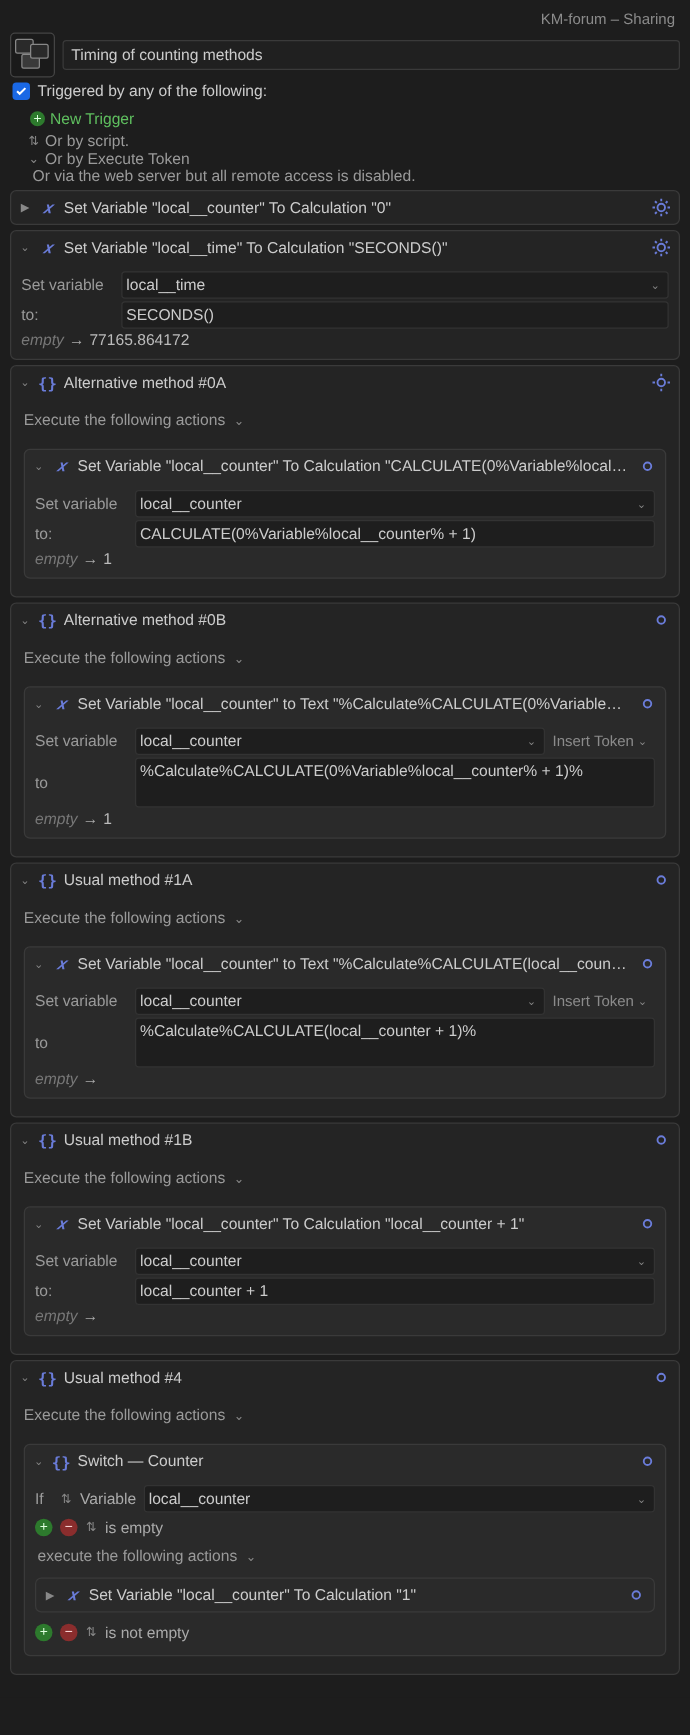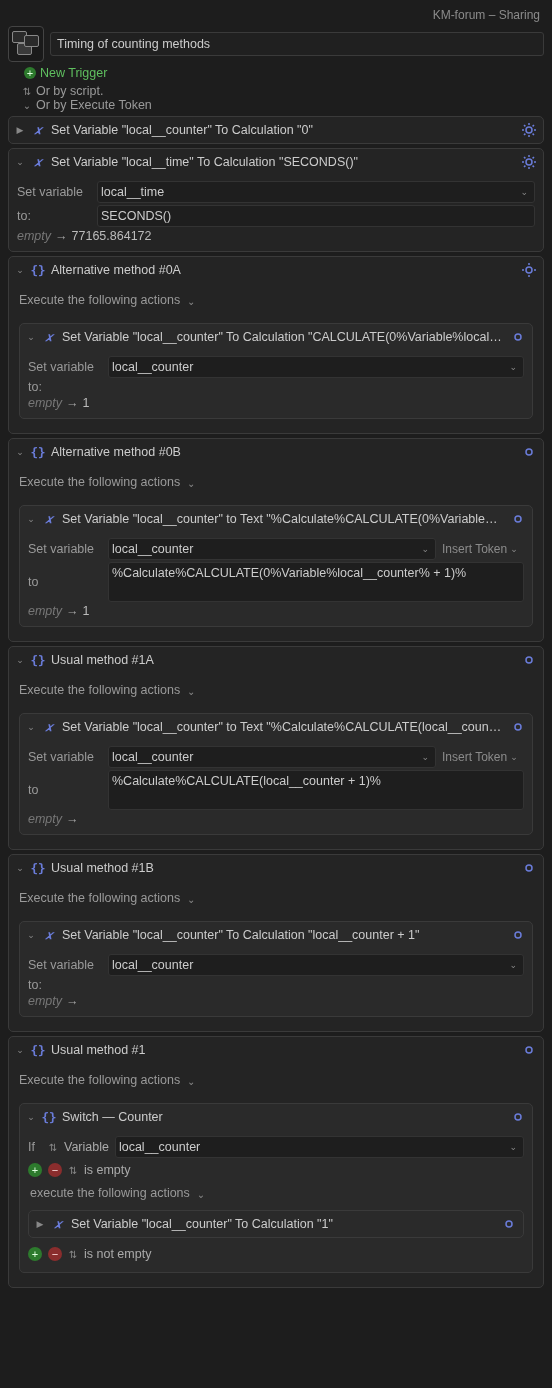--- a/index.html
+++ b/index.html
@@ -64,34 +64,45 @@
 <div class="window">
   <div class="titlebar">KM-forum – Sharing</div>
 
   <div class="header">
     <div class="km-icon">
         <span></span>
       </div>
     <div class="name-field">Timing of counting methods</div>
   </div>
 
+  <div class="row">
+    <div class="chk">
+      <svg viewBox="0 0 12 12">
+          <path d="M2 6l2.5 2.5L10 3" stroke="#fff" stroke-width="2" fill="none"></path>
+        </svg>
+    </div>
+    <span class="lbl">Triggered by any of the following:</span>
+  </div>
 
   <div class="row">
       <span class="add-pill">
         <span class="plus">+</span>
         <span>New Trigger</span>
       </span>
     </div>
   <div class="sub">
       <span class="chev">⇅</span>
       <span>Or by script.</span>
     </div>
   <div class="sub">
       <span class="chev">⌄</span>
       <span>Or by Execute Token</span>
+    </div>
+  <div class="sub" style="padding-left:18px">
+      <span>Or via the web server but all remote access is disabled.</span>
     </div>
 
 
   <div class="action">
     <div class="action-hdr">
       <span class="tri">▶</span>
       <span class="ico x-icon">𝑥</span>
       <span class="title">Set Variable "local__counter" To Calculation "0"</span>
       <span class="gear"><svg viewBox="0 0 16 16">
             <circle cx="8" cy="8" r="3" fill="none" stroke="#6a7cd9" stroke-width="1.5"></circle>
@@ -175,20 +186,21 @@
                   <circle cx="8" cy="8" r="3" fill="none" stroke="#6a7cd9" stroke-width="1.5"></circle>
                 </svg></span>
             </div>
         <div class="action-body">
           <div class="fld">
                 <span class="flbl">Set variable</span>
                 <div class="txt sel"><span>local__counter</span><span class="caret">⌄</span></div>
               </div>
           <div class="fld">
                 <span class="flbl">to:</span>
+                <div class="txt">CALCULATE(0%Variable%local__counter% + 1)</div>
               </div>
           <div class="empty">
                 <span>empty</span>
                 <span class="arrow">→</span>
                 <span class="val">1</span>
               </div>
         </div>
       </div>
         </div>
     </div>
@@ -314,37 +326,38 @@
                   <circle cx="8" cy="8" r="3" fill="none" stroke="#6a7cd9" stroke-width="1.5"></circle>
                 </svg></span>
             </div>
         <div class="action-body">
           <div class="fld">
                 <span class="flbl">Set variable</span>
                 <div class="txt sel"><span>local__counter</span><span class="caret">⌄</span></div>
               </div>
           <div class="fld">
                 <span class="flbl">to:</span>
+                <div class="txt">local__counter + 1</div>
               </div>
           <div class="empty">
                 <span>empty</span>
                 <span class="arrow">→</span>
                 <span class="val"></span>
               </div>
         </div>
       </div>
         </div>
     </div>
   </div>
 
   <div class="action">
     <div class="action-hdr">
         <span class="tri">⌄</span>
         <span class="ico braces-icon">{}</span>
-        <span class="title">Usual method #1</span>
+        <span class="title">Usual method #4</span>
         <span class="gear"><svg viewBox="0 0 16 16">
             <circle cx="8" cy="8" r="3" fill="none" stroke="#6a7cd9" stroke-width="1.5"></circle>
           </svg></span>
       </div>
     <div class="action-body">
       <div class="group-body-label">
           <span>Execute the following actions</span>
           <span class="chev">⌄</span>
         </div>
       <div class="nested">

